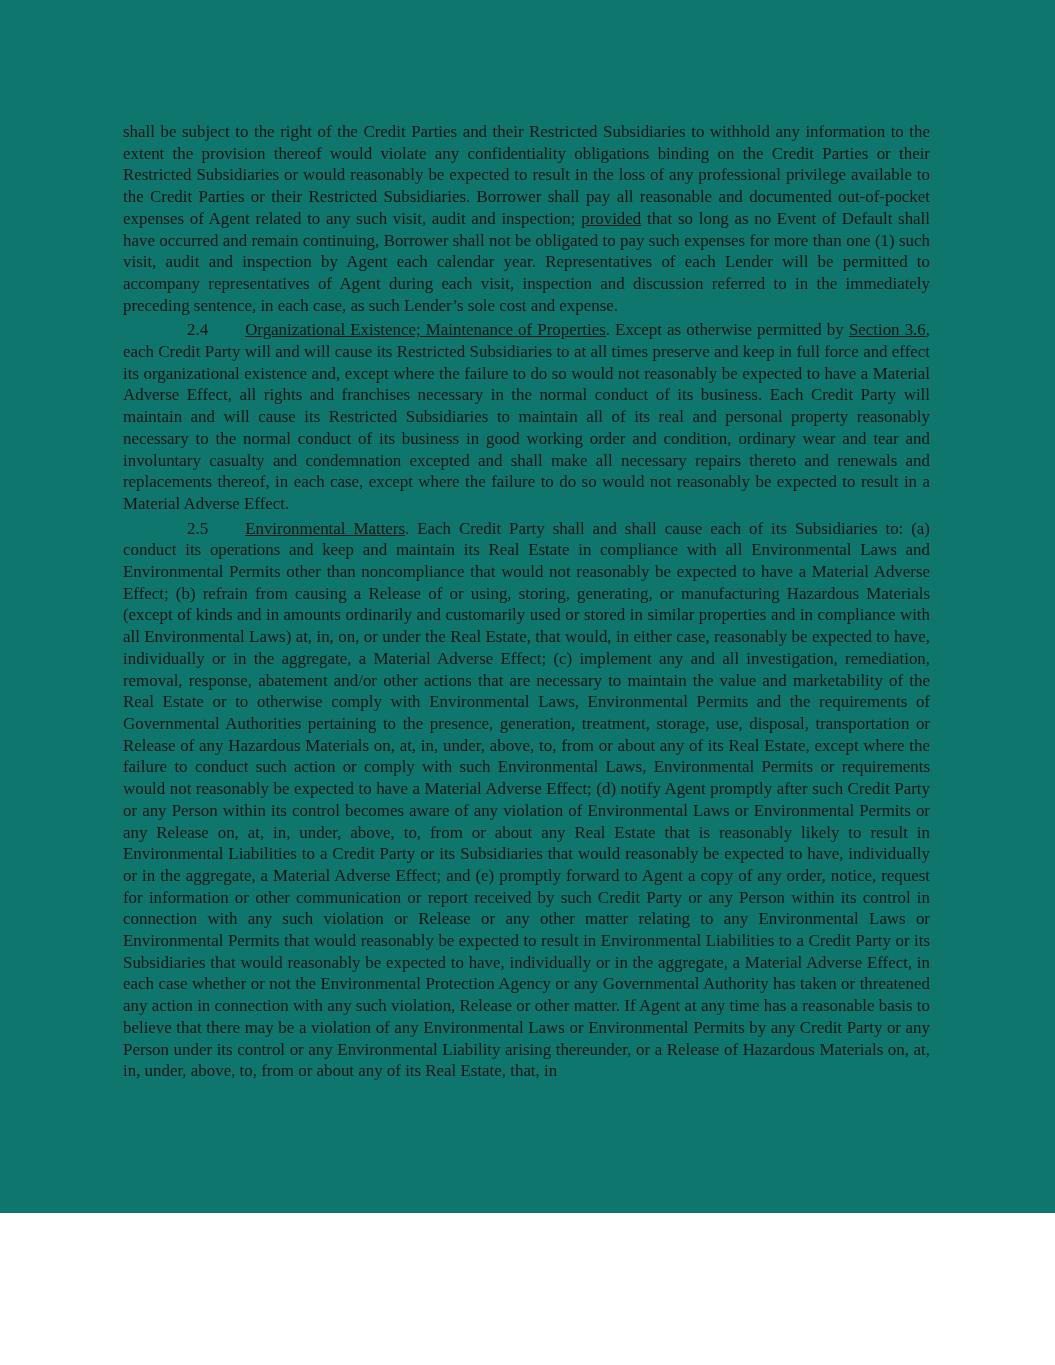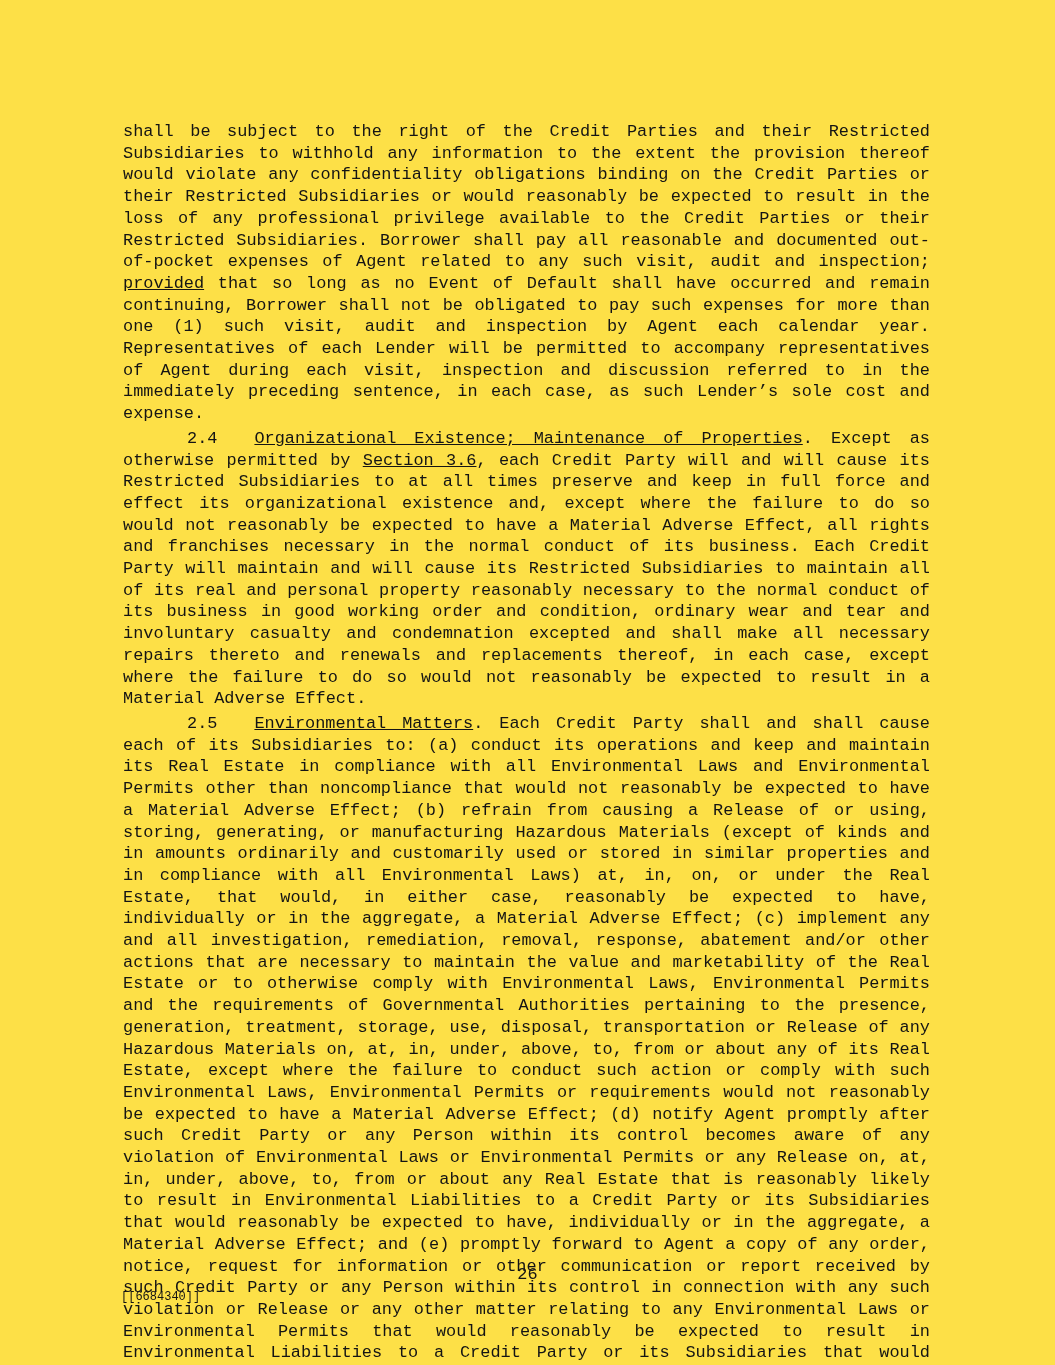--- a/index.html
+++ b/index.html
@@ -3,23 +3,23 @@
 <meta charset="utf-8">
 <style>
   html, body {
     margin: 0;
     padding: 0;
     background: #ffffff;
   }
   .page {
     position: relative;
     width: 1055px;
-    height: 1365px;
-    background: #fde047;
-    font-family: Liberation Mono, monospace;
+    height: 1213px;
+    background: #0f766e;
+    font-family: Liberation Serif, serif;
     color: #141414;
     overflow: hidden;
     box-sizing: border-box;
   }
   .content {
     position: absolute;
     left: 123px;
     top: 121px;
     width: 807px;
     font-size: 16.9px;

